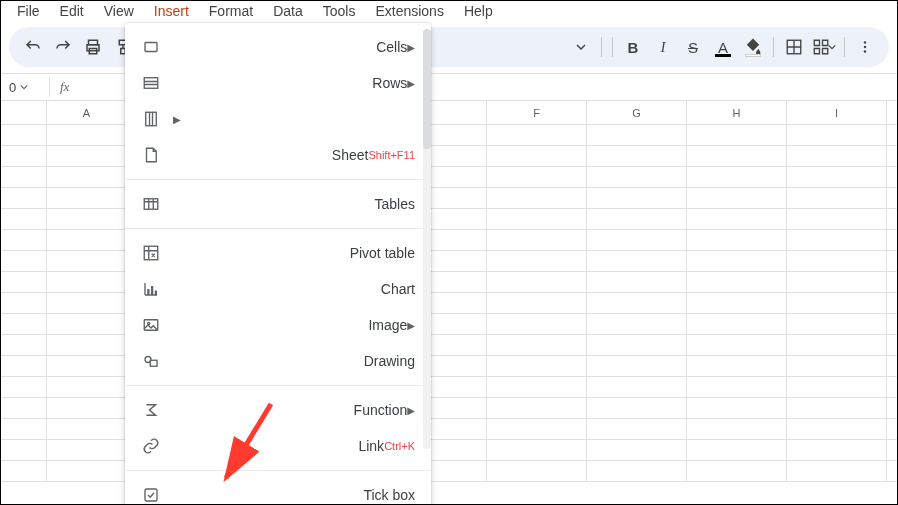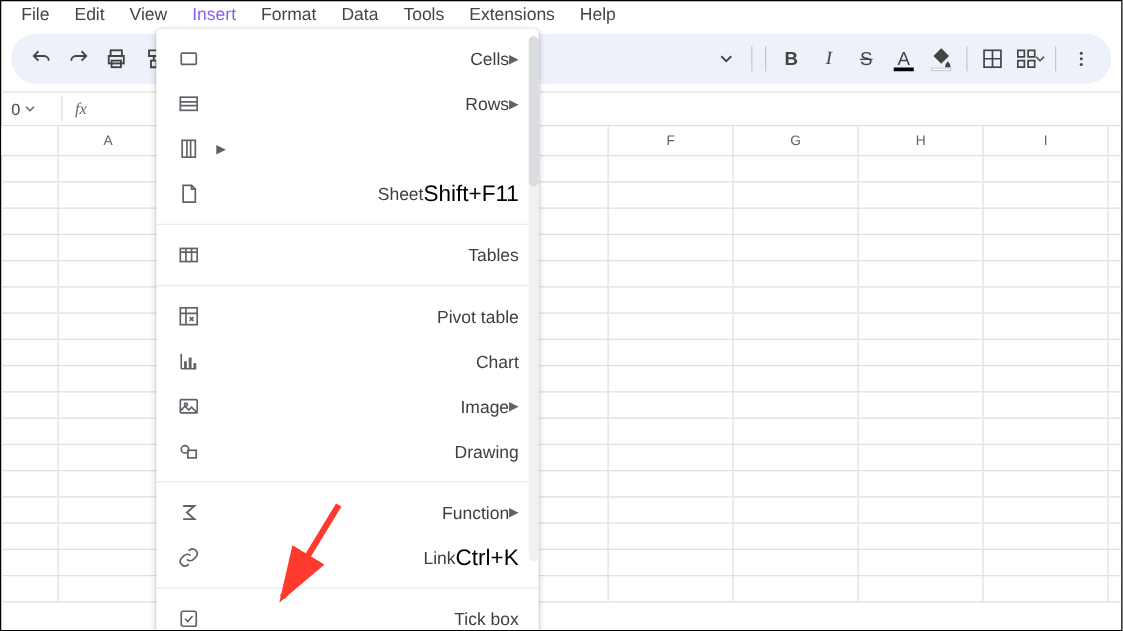--- a/index.html
+++ b/index.html
@@ -1,20 +1,20 @@
 <!DOCTYPE html>
 <html><head>
   <meta charset="utf-8">
   <style>
     * { margin: 0; padding: 0; box-sizing: border-box; font-family: Arial, sans-serif; }
     body { width: 898px; height: 505px; overflow: hidden; background: #fff; border: 1px solid #000; position: relative; }
     
     .menubar { display: flex; height: 20px; padding-left: 6px; align-items: center; font-size: 14px; color: #444; }
     .menubar-item { padding: 0 10px; cursor: pointer; }
-    .menubar-item.active { color: #8b5cf6; }
+    .menubar-item.active { color: #c2410c; }
     
     .toolbar { display: flex; align-items: center; height: 40px; margin: 6px 8px; background: #edf2fa; border-radius: 24px; padding: 0 10px; gap: 2px; }
     .toolbar-btn { width: 28px; height: 28px; display: flex; align-items: center; justify-content: center; border: none; background: none; cursor: pointer; color: #444; }
     .toolbar-sep { width: 1px; height: 20px; background: #c7c7c7; margin: 0 4px; }
     .font-size-box { display: flex; align-items: center; gap: 2px; }
     .font-size-input { width: 34px; height: 24px; border: 1px solid #747775; border-radius: 4px; text-align: center; font-size: 13px; background: #fff; }
     .toolbar-text-color { position: relative; }
     .text-color-underline { position: absolute; bottom: 4px; left: 6px; width: 16px; height: 3px; background: #000; }
     .fill-color-underline { position: absolute; bottom: 4px; left: 6px; width: 16px; height: 3px; background: #fff; border: 0.5px solid #ccc; }
     
@@ -32,21 +32,21 @@
     .row-header { width: 46px; border-right: 1px solid #e0e0e0; }
     .cell { width: 100px; border-right: 1px solid #e0e0e0; font-size: 13px; padding: 2px 4px; white-space: nowrap; overflow: hidden; }
     .cell.sel-col { background: #d3e3fd; }
     .cell.header-cell { font-weight: bold; }
     .cell.active { border: 2px solid #0b57d0; }
     
     .dropdown-menu { position: absolute; top: 22px; left: 124px; width: 306px; background: #fff; border-radius: 4px; box-shadow: 0 2px 6px rgba(0,0,0,0.2), 0 0 0 1px rgba(0,0,0,0.05); padding: 6px 0; z-index: 100; }
     .menu-item { display: flex; align-items: center; height: 36px; padding: 0 16px; cursor: pointer; font-size: 14px; color: #3c4043; }
     .menu-item .icon { width: 20px; height: 20px; margin-right: 12px; display: flex; align-items: center; justify-content: center; color: #5f6368; }
     .menu-item .label { flex: 1; text-align: right; }
-    .menu-item .shortcut { color: #000000; font-size: 18px; }
+    .menu-item .shortcut { color: #ef4444; font-size: 11px; }
     .menu-item .arrow { color: #5f6368; font-size: 10px; }
     .menu-sep { height: 1px; background: #e8eaed; margin: 6px 0; }
     .menu-scroll { position: absolute; right: 0; top: 6px; width: 8px; height: 420px; background: #f1f1f1; border-radius: 4px; }
     .menu-scroll-thumb { width: 8px; height: 120px; background: #dadce0; border-radius: 4px; }
     
     .arrow-annotation { position: absolute; top: 395px; left: 190px; z-index: 101; pointer-events: none; }
     
     svg { display: block; }
   </style>
 </head>

